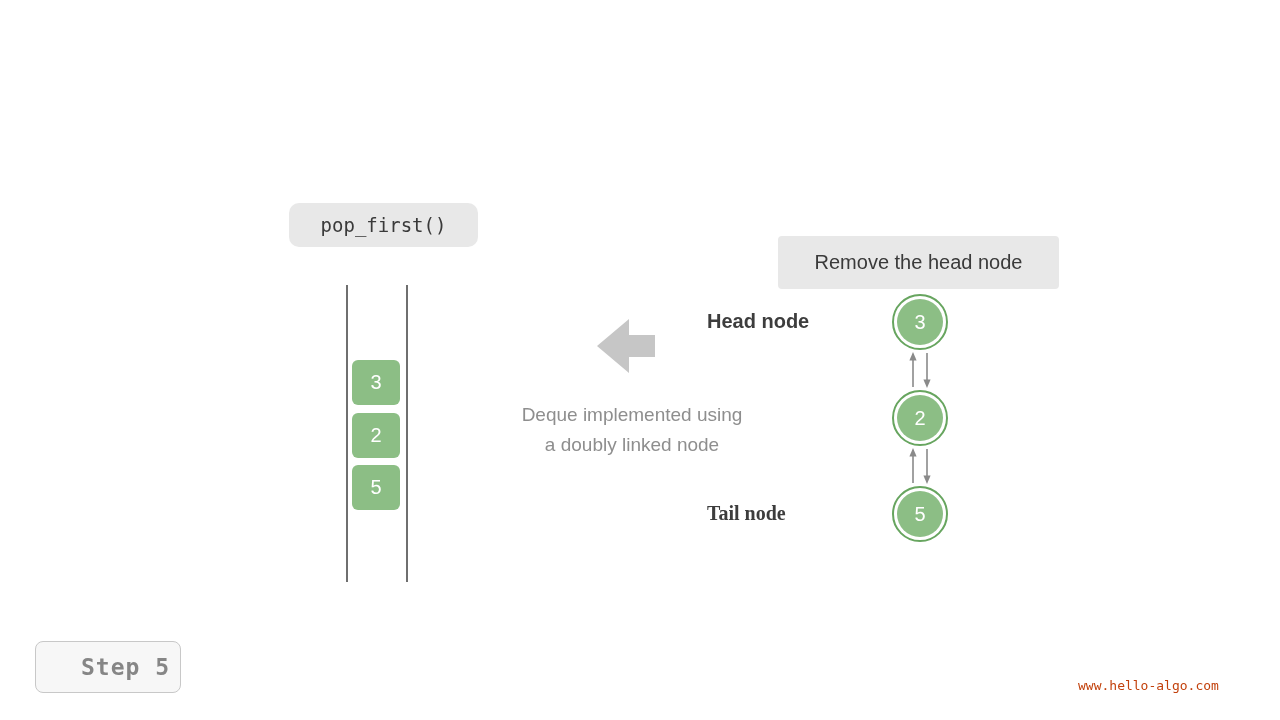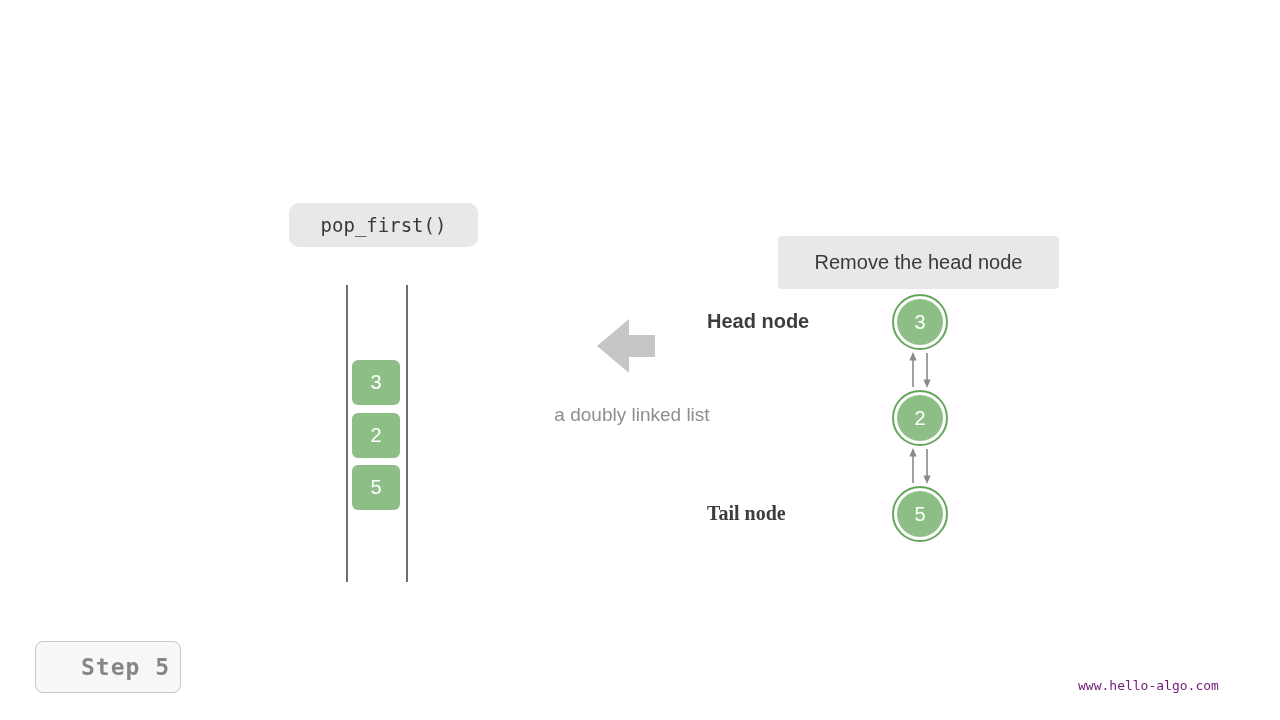--- a/index.html
+++ b/index.html
@@ -105,21 +105,21 @@
     font-weight: 700;
     font-size: 23px;
     color: #868686;
     letter-spacing: 1px;
     padding-left: 35px;
   }
   .watermark {
     left: 1078px; top: 678px;
     font-family: "DejaVu Sans Mono", monospace;
     font-size: 13px;
-    color: #701a75;
+    color: #c2410c;
   }
 </style>
 </head>
 <body>
 
 <div class="abs pill op-pill">
   <span>pop_first()</span>
 </div>
 
 <div class="abs pill ann-pill">
@@ -137,21 +137,22 @@
 </div>
 <div class="abs stack-cell cell-2">
   <span>5</span>
 </div>
 
 <svg class="abs big-arrow" viewBox="0 0 60 56" xmlns="http://www.w3.org/2000/svg">
   <polygon points="1,28 33,1 33,17 59,17 59,39 33,39 33,55" fill="#c6c6c6"></polygon>
 </svg>
 
 <div class="abs caption">
-  <div>a doubly linked list</div>
+  <div>Deque implemented using</div>
+  <div>a doubly linked node</div>
 </div>
 
 <div class="abs ll-label head-label">Head node</div>
 <div class="abs ll-label tail-label">Tail node</div>
 
 <div class="abs ll-node node-0">
   <div class="inner">3</div>
 </div>
 <div class="abs ll-node node-1">
   <div class="inner">2</div>

